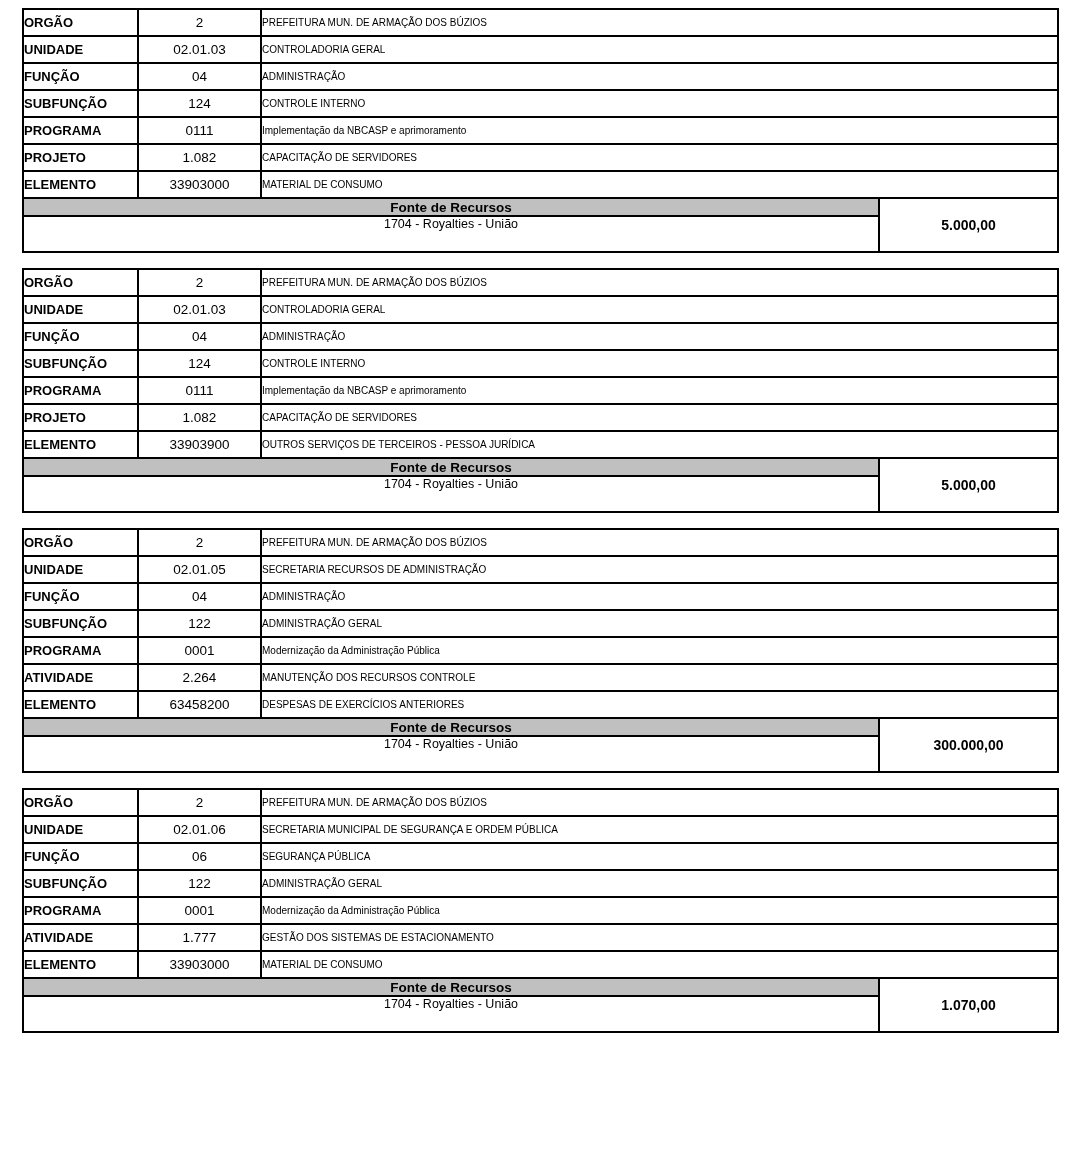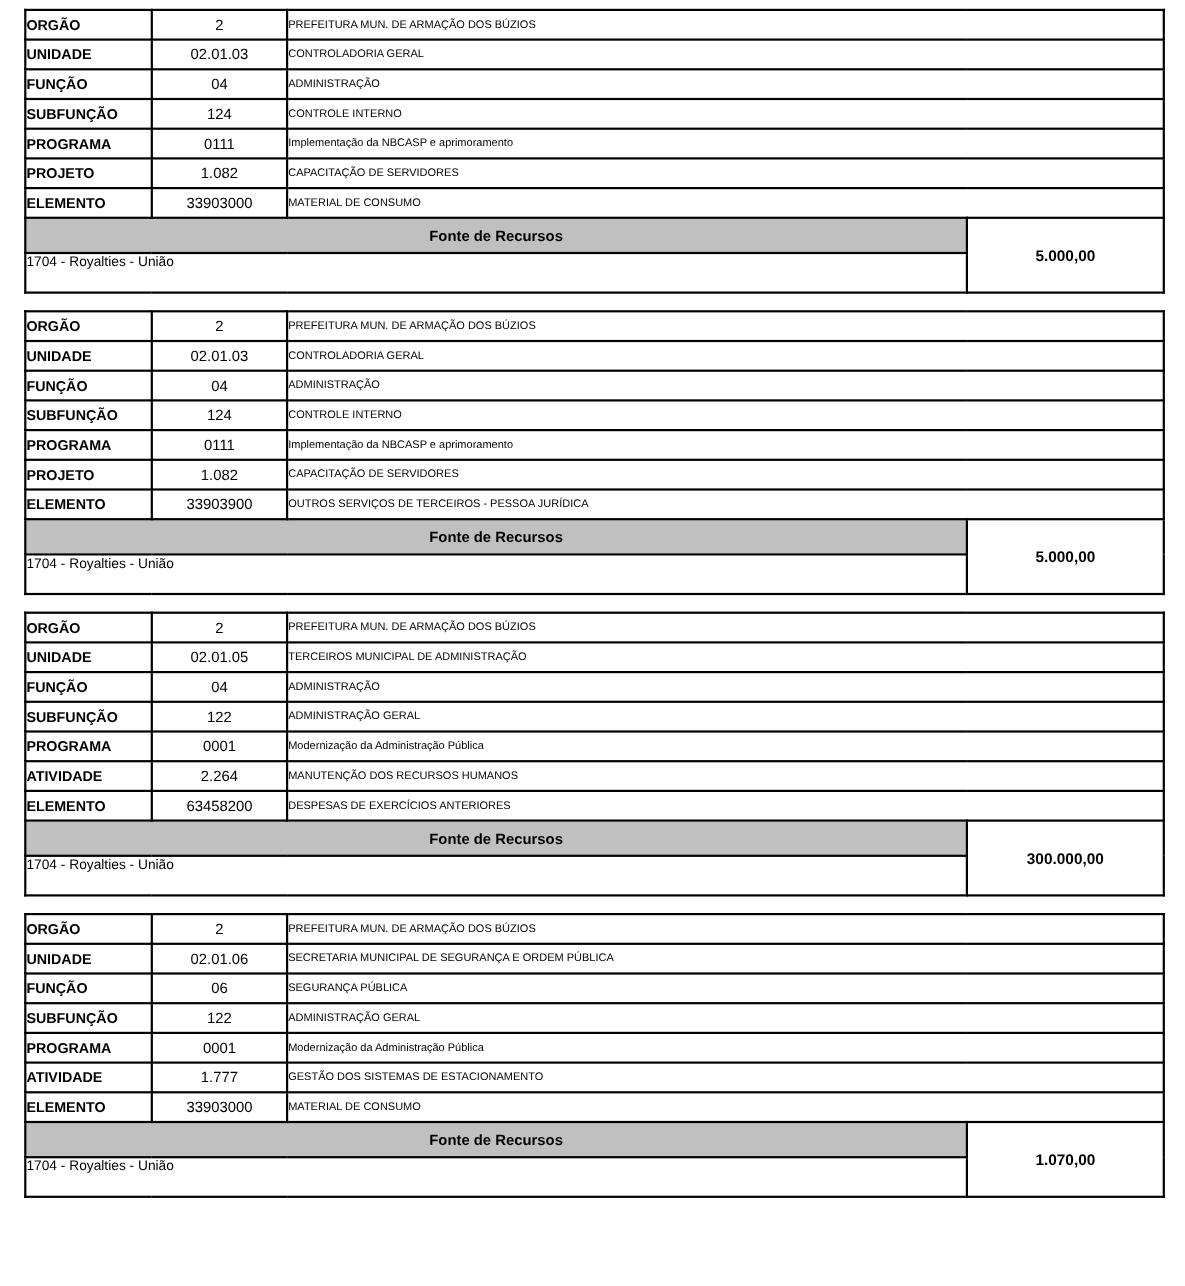--- a/index.html
+++ b/index.html
@@ -50,27 +50,28 @@
     font-size: 10px;
     padding-left: 9px;
     height: 27px;
     margin-top: 11px;
   }
   td.fonte-header {
     background: #c0c0c0;
     font-weight: bold;
     font-size: 13.5px;
     text-align: center;
-    height: 32px;
+    height: 18px;
   }
   td.fonte-value {
     font-size: 12.5px;
     vertical-align: top;
     padding: 3px 0 0 4px;
     height: 36px;
+    text-align: center;
   }
   td.amount {
     font-weight: bold;
     font-size: 14px;
     text-align: center;
     vertical-align: middle;
     padding-right: 9px;
   }
 </style>
 </head>
@@ -207,21 +208,21 @@
     <tbody>
   <tr>
     <td class="lbl">ORGÃO</td>
     <td class="code">2</td>
     <td class="desc" colspan="2">PREFEITURA MUN. DE ARMAÇÃO DOS BÚZIOS</td>
   </tr>
 
   <tr>
     <td class="lbl">UNIDADE</td>
     <td class="code">02.01.05</td>
-    <td class="desc" colspan="2">TERCEIROS MUNICIPAL DE ADMINISTRAÇÃO</td>
+    <td class="desc" colspan="2">SECRETARIA RECURSOS DE ADMINISTRAÇÃO</td>
   </tr>
 
   <tr>
     <td class="lbl">FUNÇÃO</td>
     <td class="code">04</td>
     <td class="desc" colspan="2">ADMINISTRAÇÃO</td>
   </tr>
 
   <tr>
     <td class="lbl">SUBFUNÇÃO</td>
@@ -231,21 +232,21 @@
 
   <tr>
     <td class="lbl">PROGRAMA</td>
     <td class="code">0001</td>
     <td class="desc" colspan="2">Modernização da Administração Pública</td>
   </tr>
 
   <tr>
     <td class="lbl">ATIVIDADE</td>
     <td class="code">2.264</td>
-    <td class="desc" colspan="2">MANUTENÇÃO DOS RECURSOS HUMANOS</td>
+    <td class="desc" colspan="2">MANUTENÇÃO DOS RECURSOS CONTROLE</td>
   </tr>
 
   <tr>
     <td class="lbl">ELEMENTO</td>
     <td class="code">63458200</td>
     <td class="desc" colspan="2">DESPESAS DE EXERCÍCIOS ANTERIORES</td>
   </tr>
 
   <tr>
     <td class="fonte-header" colspan="3" style="background: rgb(192, 192, 192);">Fonte de Recursos</td>

